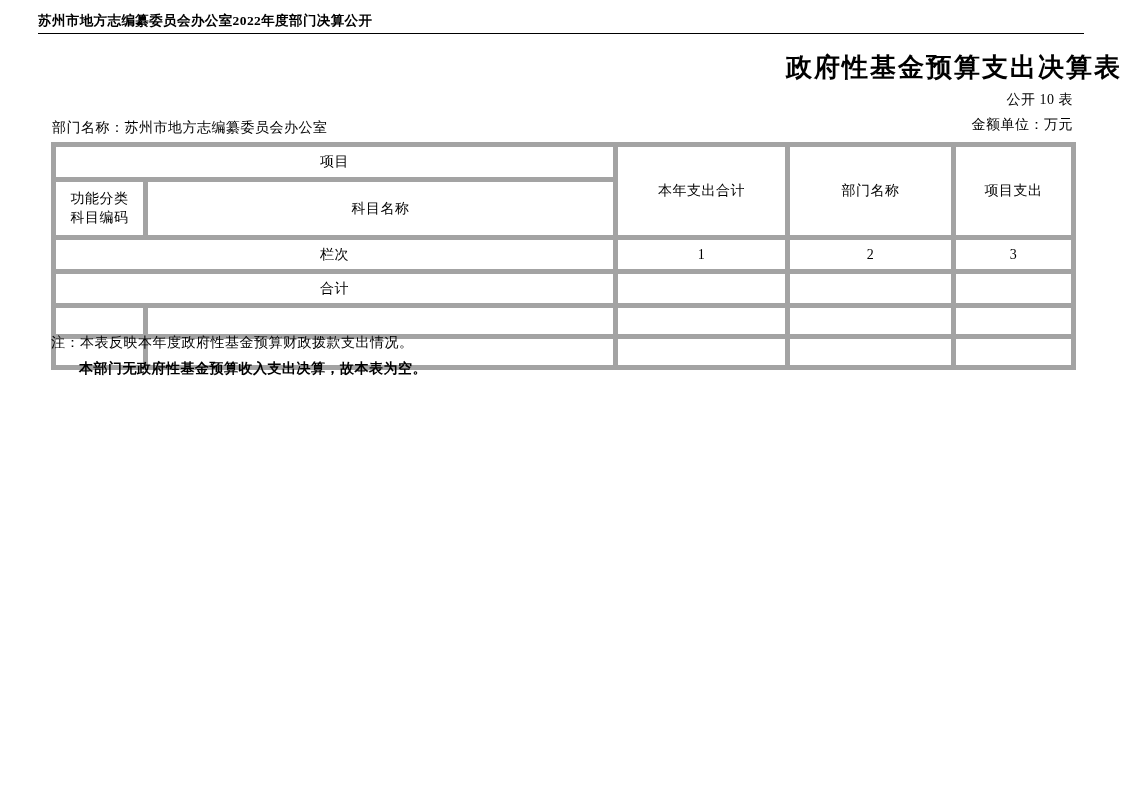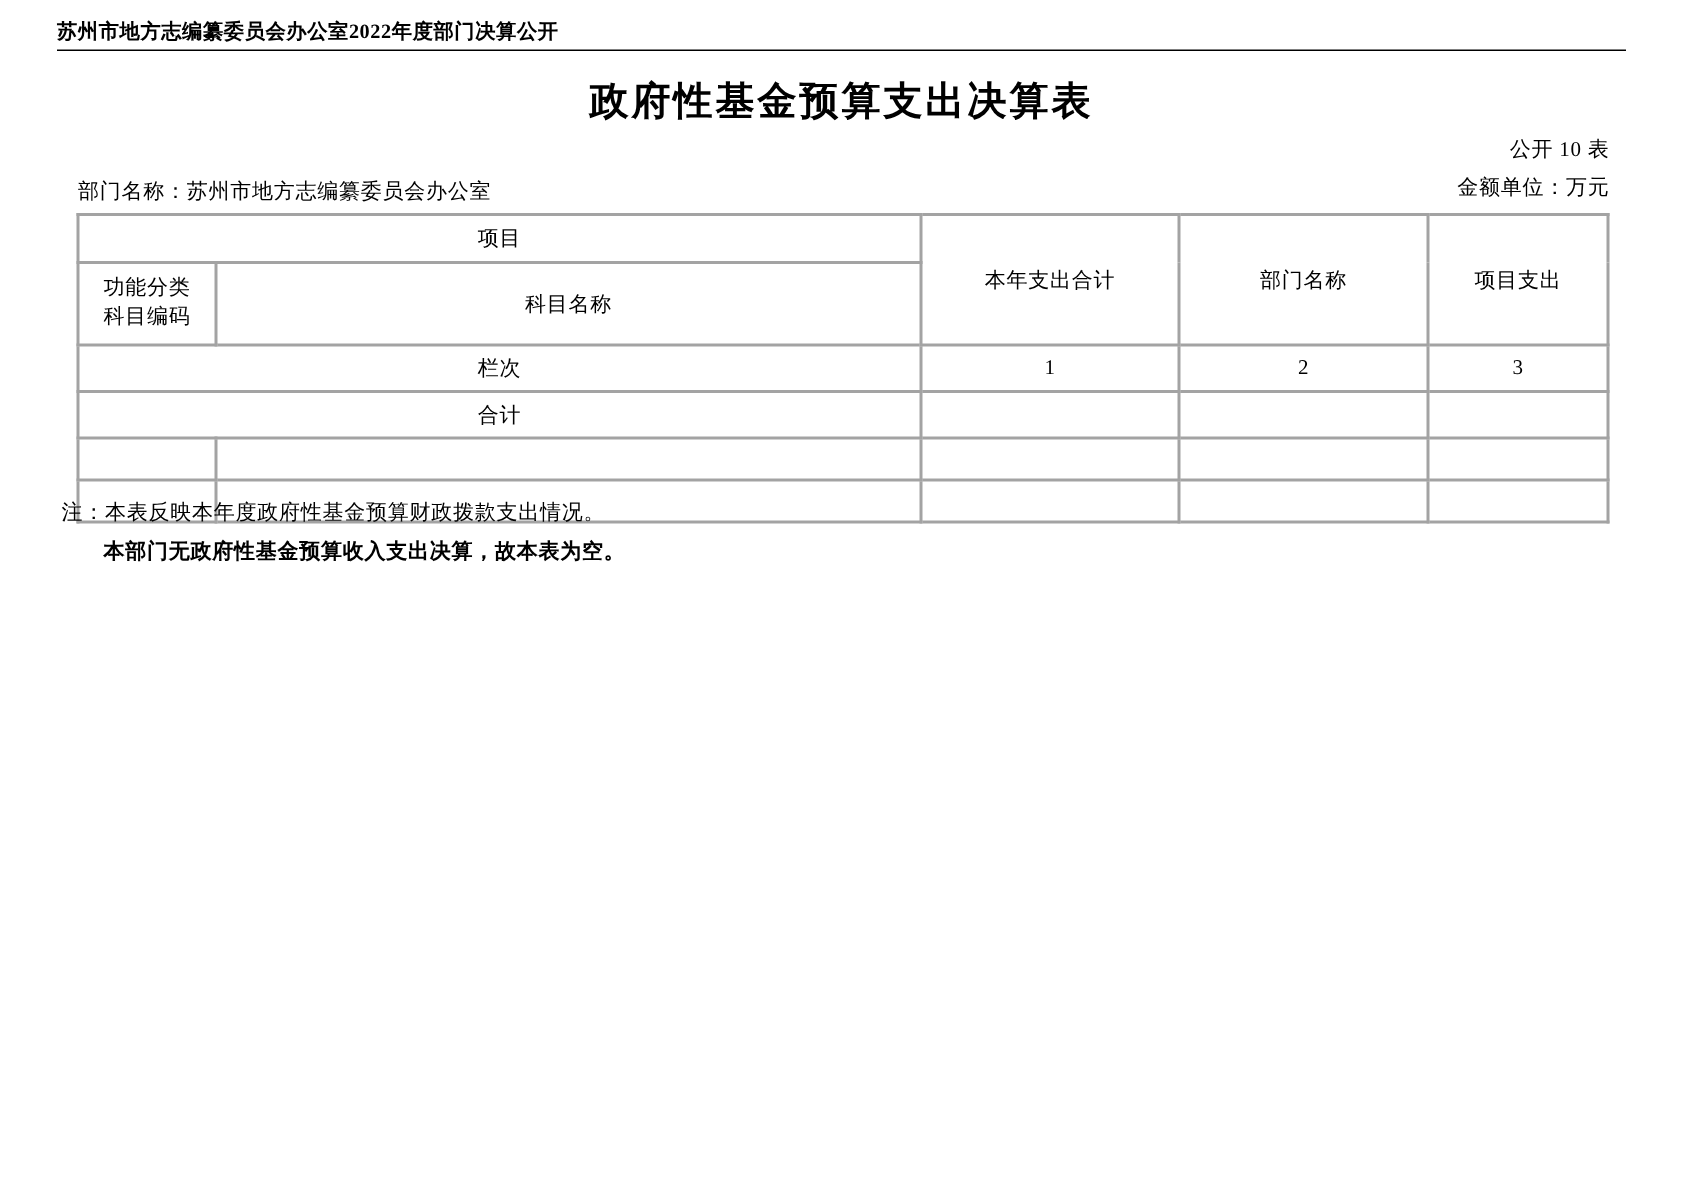--- a/index.html
+++ b/index.html
@@ -41,21 +41,21 @@
     height: 0;
     border-top: 1.3px solid #000;
   }
 
   
   .doc-title {
     position: absolute;
     left: 0;
     top: 50px;
     width: 1122px;
-    text-align: center;
+    text-align: right;
     font-size: 26px;
     font-weight: bold;
     letter-spacing: 2px;
     font-family: "Liberation Serif", "DejaVu Serif", serif;
   }
 
   
   .sheet-no {
     position: absolute;
     right: 49px;
@@ -87,21 +87,21 @@
     top: 142px;
     width: 1020px;
   }
   table.budget {
     border-collapse: collapse;
     width: 1020px;
     table-layout: fixed;
     font-size: 14px;
   }
   table.budget td {
-    border: 2px solid #a3a3a3;
+    border: 5px solid #a3a3a3;
     text-align: center;
     vertical-align: middle;
     padding: 0;
     font-family: "Liberation Serif", "DejaVu Serif", serif;
     letter-spacing: 0.5px;
   }
   .col-code   { width: 92px; }
   .col-name   { width: 470px; }
   .col-total  { width: 172px; }
   .col-basic  { width: 166px; }
@@ -113,21 +113,21 @@
   .row-sum td { height: 29px; margin-top: 48px; }
   .row-blank td { height: 26px; }
 
   .two-line {
     line-height: 1.35;
   }
 
   
   .notes {
     position: absolute;
-    left: 41px;
+    left: 51px;
     top: 330px;
     font-size: 14px;
     line-height: 1.85;
     letter-spacing: 0.5px;
   }
   .notes .n2 {
     padding-left: 28px;
     font-weight: bold;
   }
 

